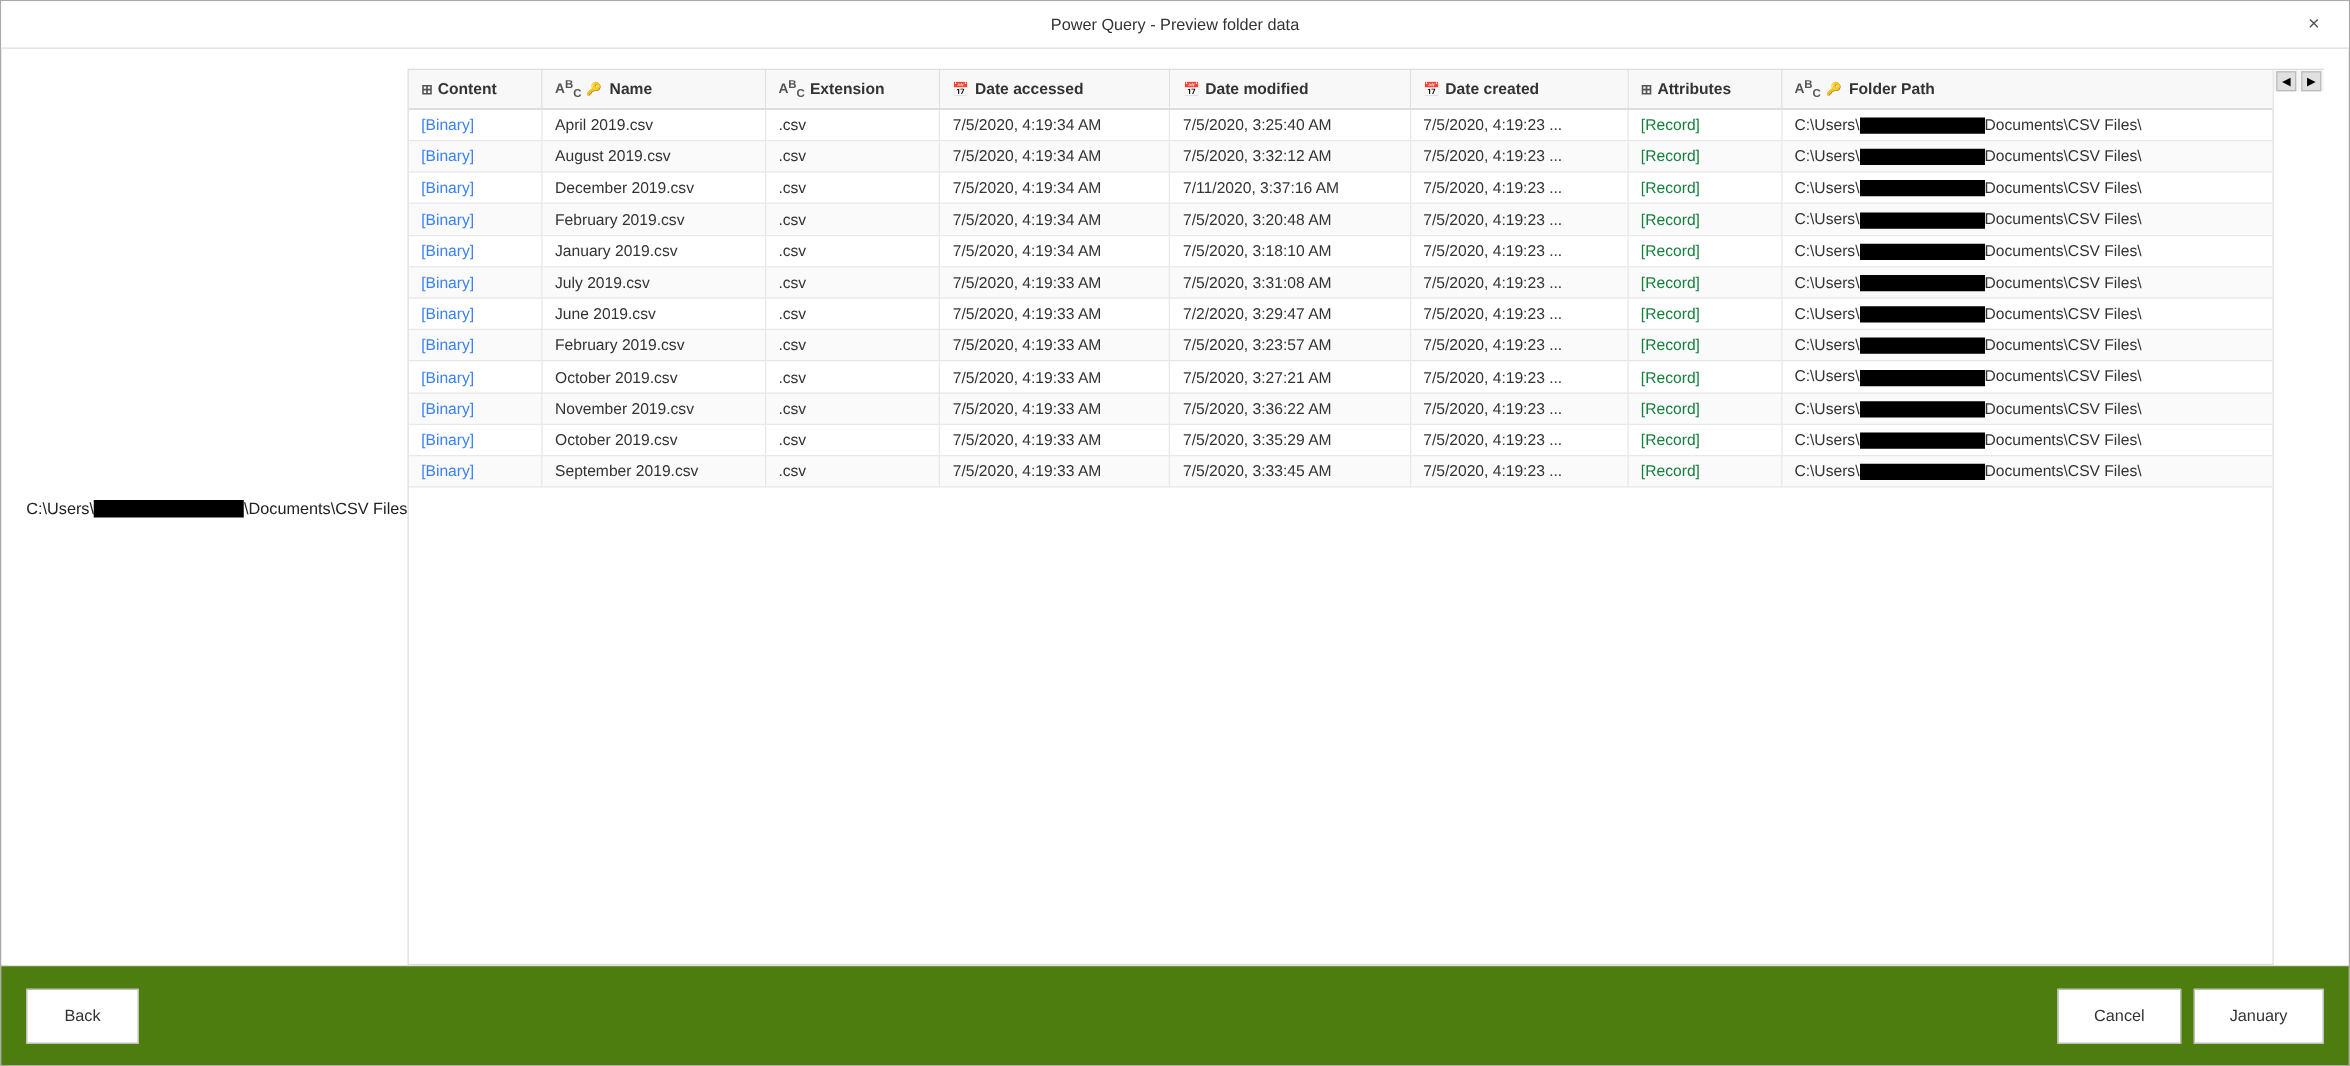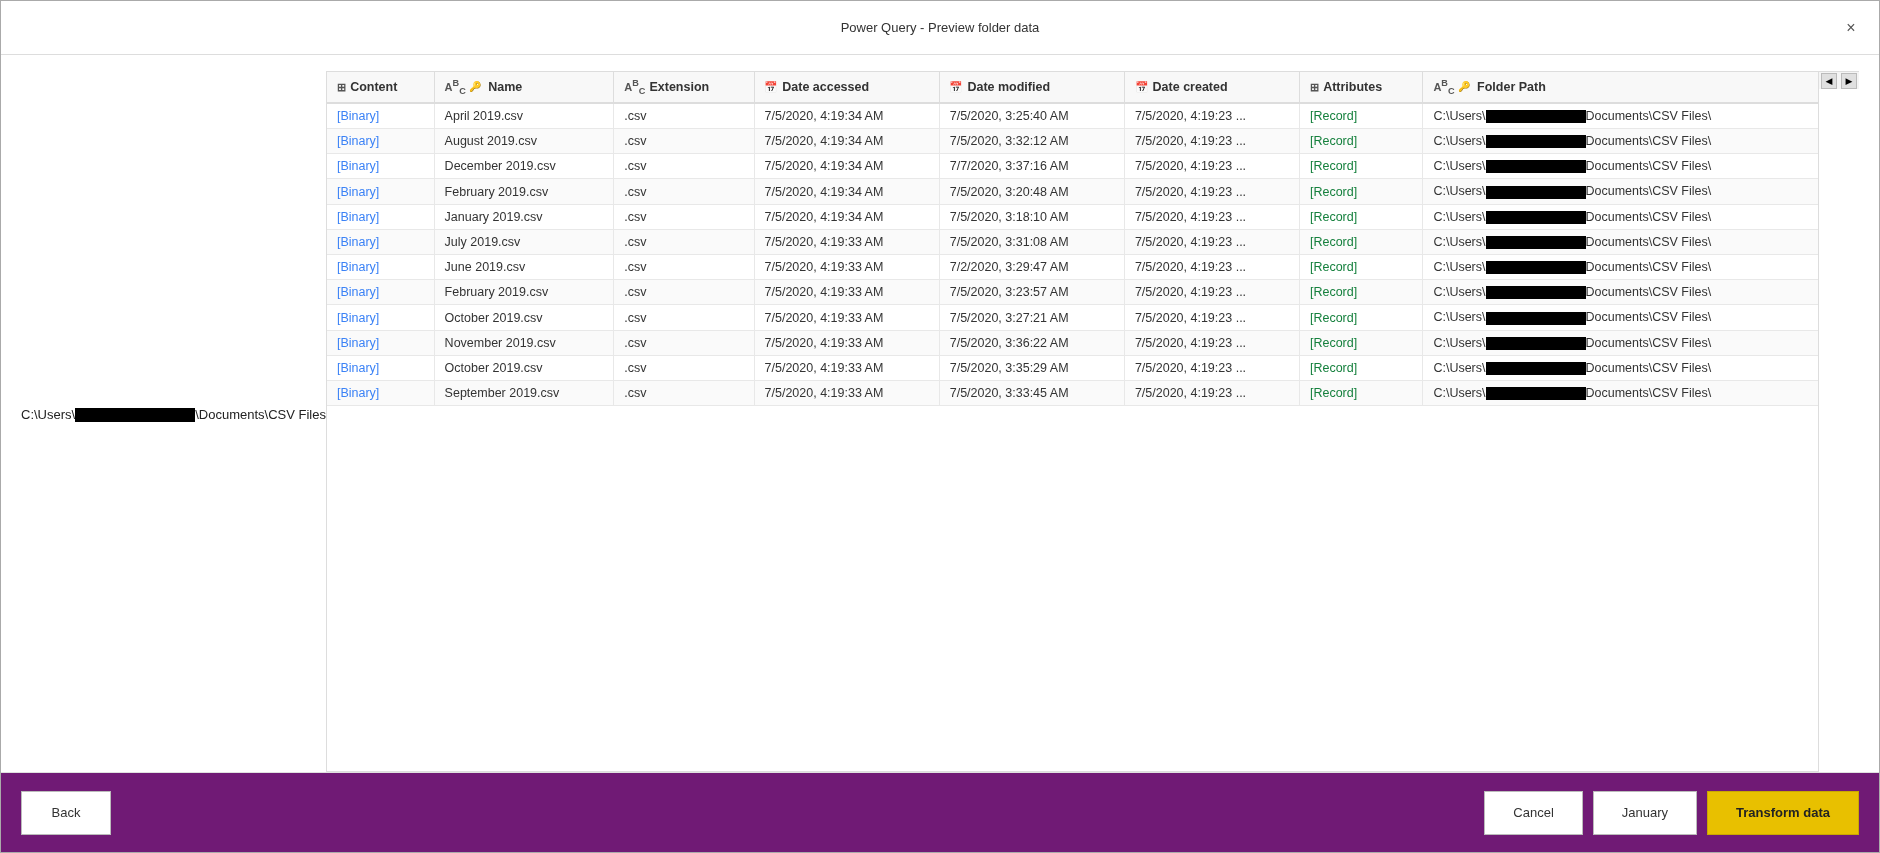--- a/index.html
+++ b/index.html
@@ -21,21 +21,21 @@
       display: flex;
       flex-direction: column;
     }
     .title-bar {
       display: flex;
       align-items: center;
       justify-content: center;
       padding: 8px 16px;
       background: #ffffff;
       border-bottom: 1px solid #ddd;
-      height: 54px;
+      height: 38px;
     }
     .title-bar-title {
       font-size: 13px;
       color: #333;
       flex: 1;
       text-align: center;
     }
     .close-btn {
       width: 24px;
       height: 24px;
@@ -149,21 +149,21 @@
       width: 85%;
       height: 100%;
       background: #b0b0b0;
       border-radius: 2px;
     }
     .footer {
       display: flex;
       align-items: center;
       justify-content: space-between;
       padding: 16px 20px;
-      background: #701a75;
+      background: #4d7c0f;
       border-top: 1px solid #e0e0e0;
       height: 80px;
     }
     .footer-left { display: flex; gap: 10px; }
     .footer-right { display: flex; gap: 10px; align-items: center; }
     .btn {
       padding: 8px 28px;
       font-size: 13px;
       cursor: pointer;
       border: 1px solid #bbb;
@@ -280,21 +280,21 @@
               <td>7/5/2020, 3:32:12 AM</td>
               <td>7/5/2020, 4:19:23 ...</td>
               <td class="cell-record">[Record]</td>
               <td><span>C:\Users\</span><span class="redacted-col"></span><span>Documents\CSV Files\</span></td>
             </tr>
             <tr>
               <td class="cell-binary">[Binary]</td>
               <td>December 2019.csv</td>
               <td>.csv</td>
               <td>7/5/2020, 4:19:34 AM</td>
-              <td>7/7/2020, 3:37:16 AM</td>
+              <td>7/11/2020, 3:37:16 AM</td>
               <td>7/5/2020, 4:19:23 ...</td>
               <td class="cell-record">[Record]</td>
               <td><span>C:\Users\</span><span class="redacted-col"></span><span>Documents\CSV Files\</span></td>
             </tr>
             <tr>
               <td class="cell-binary">[Binary]</td>
               <td>February 2019.csv</td>
               <td>.csv</td>
               <td>7/5/2020, 4:19:34 AM</td>
               <td>7/5/2020, 3:20:48 AM</td>
@@ -395,16 +395,15 @@
     </div>
   </div>
 
   <div class="footer">
     <div class="footer-left">
       <button class="btn">Back</button>
     </div>
     <div class="footer-right">
       <button class="btn">Cancel</button>
       <button class="btn">January</button>
-      <button class="btn btn-primary">Transform data</button>
     </div>
   </div>
 </div>
 
 </body></html>

